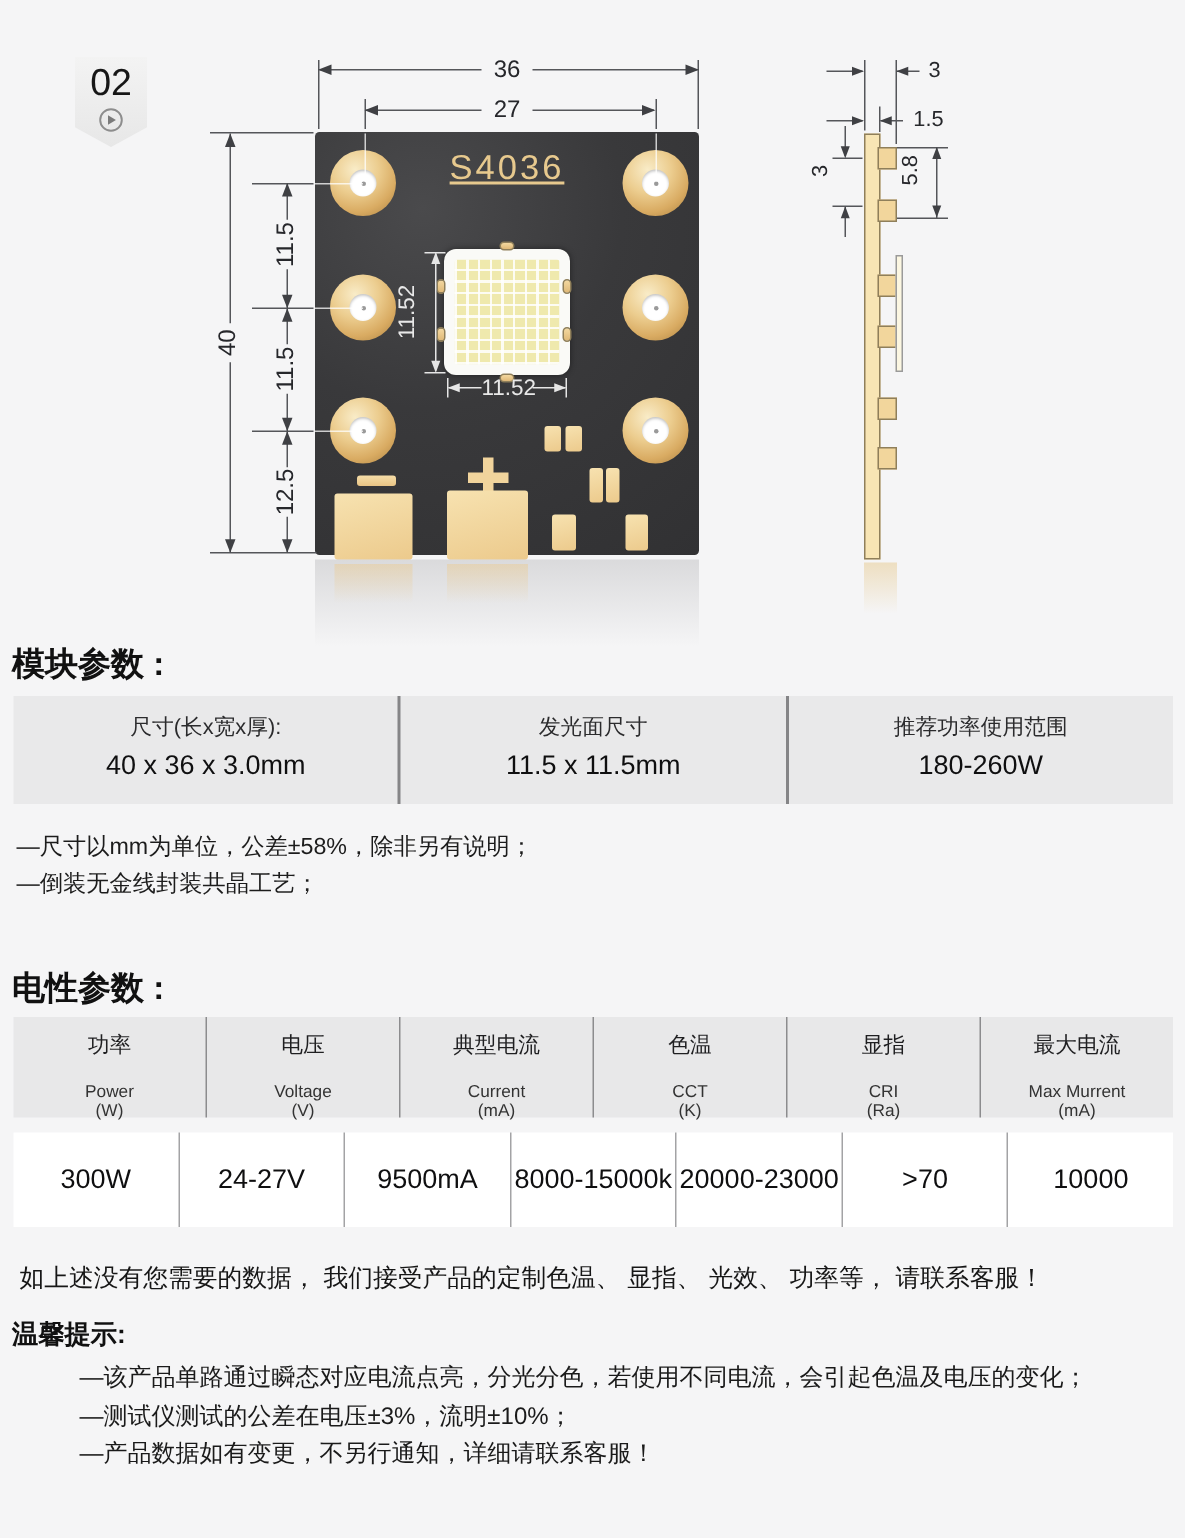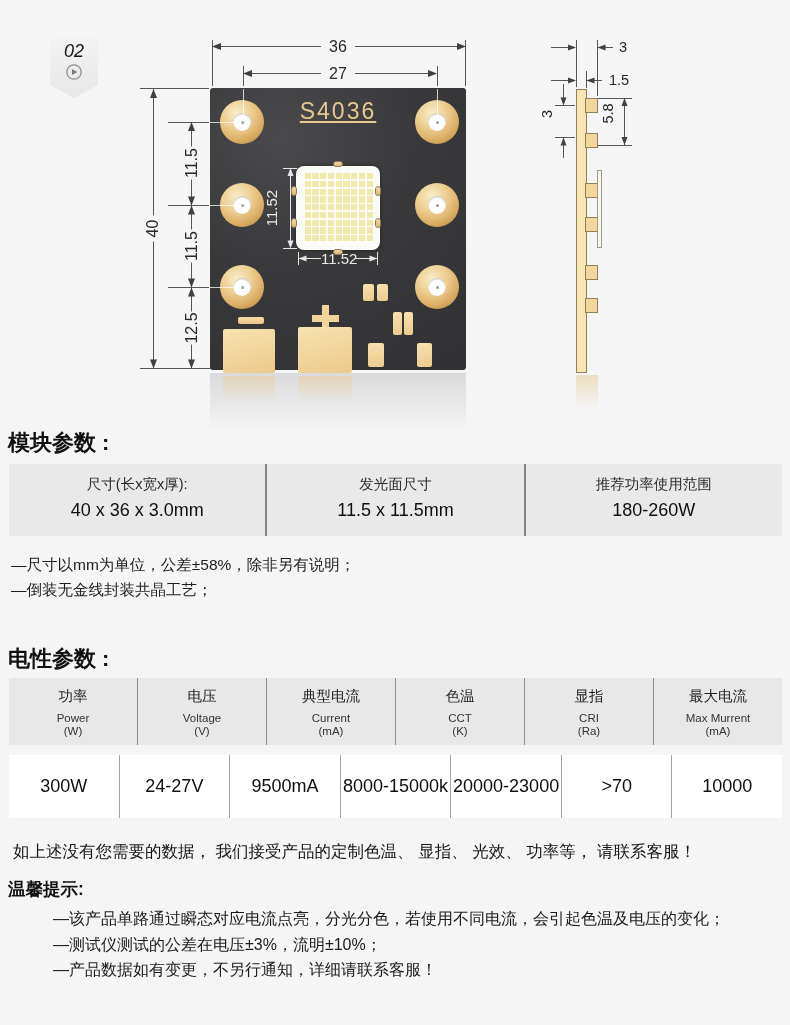--- a/index.html
+++ b/index.html
@@ -7,21 +7,21 @@
   .canvas {
     position:relative; width:790px; height:1025px; margin:0 auto;
     background:#f5f5f6; overflow:hidden;
     font-family:"Liberation Sans", sans-serif; color:#1a1a1a;
   }
   
   .badge{ position:absolute; left:50px; top:38px; width:48px; height:60px;
     background:linear-gradient(180deg,#f3f3f3,#e7e7e7);
     clip-path:polygon(0 0,100% 0,100% 78%,50% 100%,0 78%);
     filter:drop-shadow(2px 2px 3px rgba(0,0,0,0.12)); text-align:center; }
-  .badge-num{ font-size:18px; color:#161616; margin-top:3px;font-style:italic; }
+  .badge-num{ font-size:25px; color:#161616; margin-top:3px; }
   .badge-icon{ margin-top:1px; }
   
   .diagram{ position:absolute; left:0; top:0; width:790px; height:440px; }
   .dims{ position:absolute; left:0; top:0; pointer-events:none; z-index:5; }
   .board{ position:absolute; left:210px; top:88px; width:256px; height:282px;
     background:radial-gradient(circle at 28% 18%, #4a4a4c 0%, #39393b 45%, #313133 100%);
     border-radius:3px; }
   .board-label{ position:absolute; left:0; top:10px; width:100%; text-align:center;
     font-size:23px; letter-spacing:2px; color:#e7c98e;text-decoration:underline; }
   .hole{ position:absolute; width:44px; height:44px; border-radius:50%;
@@ -68,21 +68,21 @@
   .m-col{ flex:1; text-align:center; padding-top:11px; }
   .m-col + .m-col{ border-left:2px solid #858587; }
   .m-head{ font-size:14.5px; color:#2b2b2d; }
   .m-val{ font-size:18px; color:#0f0f10; margin-top:6px; }
   .notes{ position:absolute; left:11px; top:552px; font-size:15.5px; color:#1c1c1c; line-height:25px; }
   .e-header{ position:absolute; left:9px; top:678px; width:773px; height:67px;
     background:#e8e8e9; display:flex; }
   .e-hcol{ flex:1; text-align:center; padding-top:9px; }
   .e-hcol + .e-hcol{ border-left:1.5px solid #8c8c8e; }
   .e-cn{ font-size:14.5px; color:#1f1f21; }
-  .e-en{ font-size:11.5px; color:#333; margin-top:6px; }
+  .e-en{ font-size:11.5px; color:#333; margin-top:16px; }
   .e-unit{ font-size:11.5px; color:#333; margin-top:1px; }
   .e-values{ position:absolute; left:9px; top:755px; width:773px; height:63px;
     background:#ffffff; display:flex; }
   .e-vcol{ flex:1; text-align:center; line-height:63px; font-size:18px; color:#0f0f10; }
   .e-vcol + .e-vcol{ border-left:1.5px solid #a3a3a5; }
   .custom-note{ position:absolute; left:13px; top:829px; font-size:16.5px; color:#161616;margin-top:12px; }
   .tips-title{ position:absolute; left:8px; top:877px; font-size:17.5px; font-weight:bold; color:#111; }
   .tips{ position:absolute; left:53px; top:906px; font-size:16px; color:#1a1a1a; line-height:25.5px; }
 </style>
 </head>

